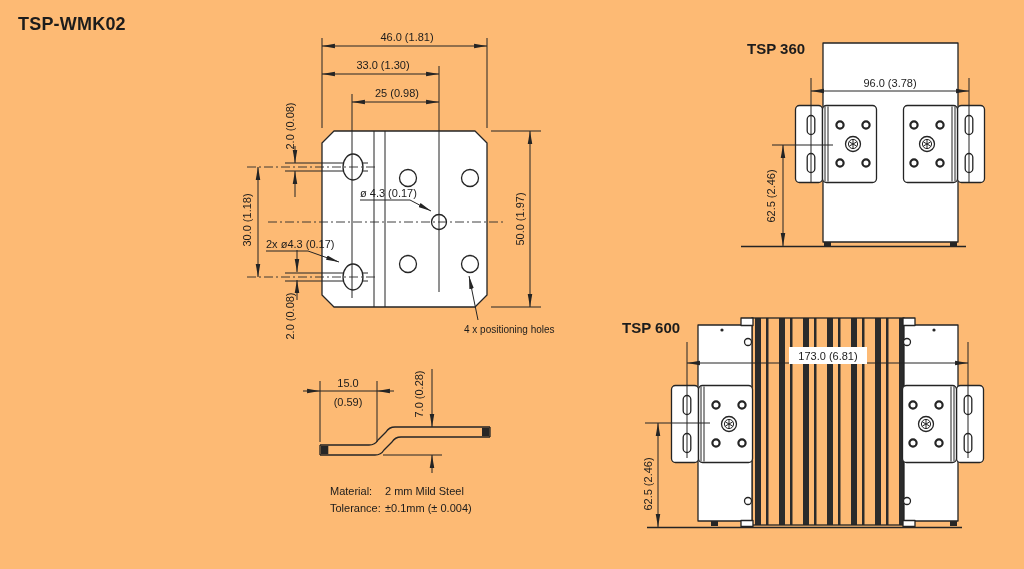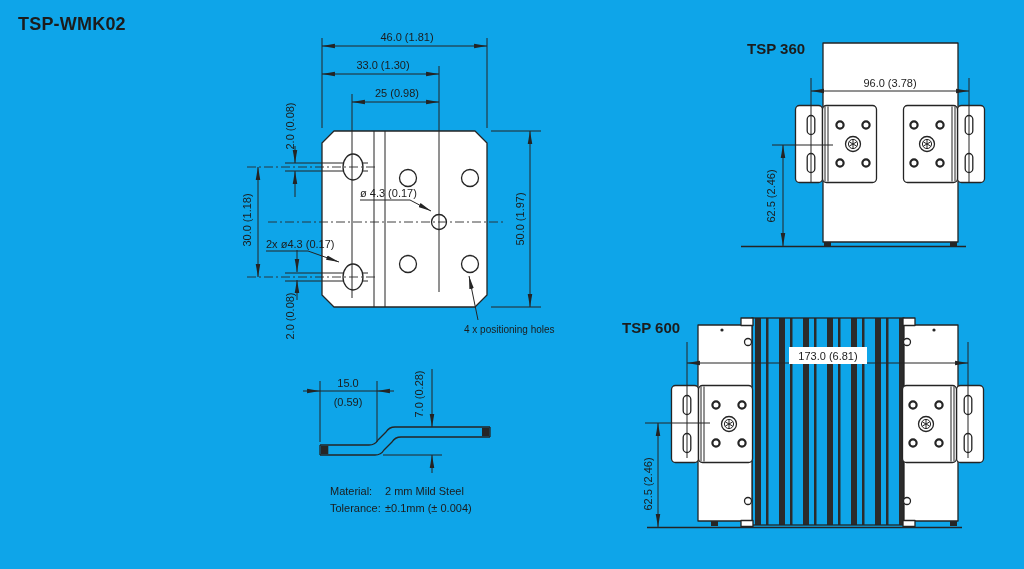--- a/index.html
+++ b/index.html
@@ -1,16 +1,16 @@
 <!DOCTYPE html>
 <html><head>
 <meta charset="utf-8">
 <style>
   html,body{margin:0;padding:0;background:#fff;}
-  .stage{position:relative;width:1024px;height:569px;background:#0ea5e9;overflow:hidden;}
+  .stage{position:relative;width:1024px;height:569px;background:#fdba74;overflow:hidden;}
   svg{display:block}
   svg text{font-family:"Liberation Sans","DejaVu Sans",sans-serif;fill:#1c1c1c;}
   .t11{font-size:11px;}
   .t10{font-size:10px;}
   .ttl{font-size:15px;font-weight:bold;}
   .big{font-size:18px;font-weight:bold;letter-spacing:.2px;}
   .mid{text-anchor:middle;}
   .ol{fill:none;stroke:#242424;stroke-width:1.3;stroke-linejoin:round;}
   .fw{fill:#ffffff;stroke:#242424;stroke-width:1.3;stroke-linejoin:round;}
   .thin{fill:none;stroke:#242424;stroke-width:1;}

